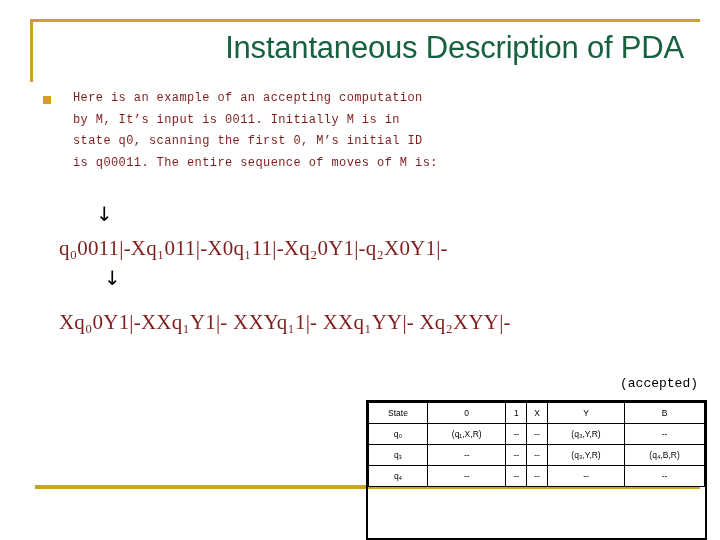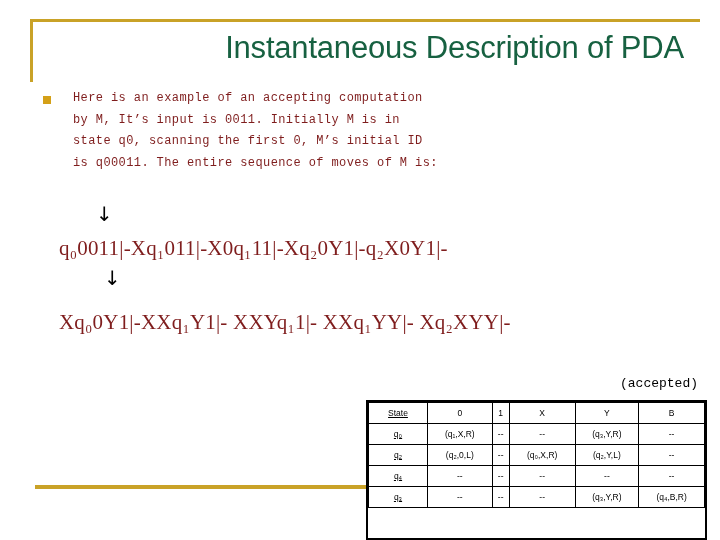--- a/index.html
+++ b/index.html
@@ -50,21 +50,21 @@
   
   .ttable{
     position:absolute;left:368px;top:402px;width:337px;
     border-collapse:collapse;background:transparent;
     font-family:"Liberation Sans", sans-serif;font-size:8.5px;color:#000;
   }
   .ttable td{
     border:1.4px solid #000;text-align:center;height:20px;padding:0 1px;
     white-space:nowrap;background:#fff;
   }
-  .ttable td.st{width:56px;text-decoration:underline;}
+  .ttable td.st{width:56px;}
   .tbl-outer{position:absolute;left:366px;top:400px;width:341px;height:140px;
              border:2px solid #000;box-sizing:border-box;pointer-events:none;}
 </style>
 </head>
 <body>
 
 <div class="slide">
 
   <div class="frame-top"></div>
   <div class="frame-left"></div>
@@ -99,40 +99,32 @@
         </tr>
         <tr>
           <td class="st">q₀</td>
           <td>(q₁,X,R)</td>
           <td>--</td>
           <td>--</td>
           <td>(q₃,Y,R)</td>
           <td>--</td>
         </tr>
         <tr>
-          <td class="st">q₂</td>
-          <td>(q₂,0,L)</td>
+          <td class="st">q₃</td>
           <td>--</td>
-          <td>(q₀,X,R)</td>
-          <td>(q₂,Y,L)</td>
           <td>--</td>
+          <td>--</td>
+          <td>(q₃,Y,R)</td>
+          <td>(q₄,B,R)</td>
         </tr>
         <tr>
           <td class="st">q₄</td>
           <td>--</td>
           <td>--</td>
           <td>--</td>
           <td>--</td>
           <td>--</td>
         </tr>
-        <tr>
-          <td class="st">q₃</td>
-          <td>--</td>
-          <td>--</td>
-          <td>--</td>
-          <td>(q₃,Y,R)</td>
-          <td>(q₄,B,R)</td>
-        </tr>
       </tbody>
   </table>
   <div class="tbl-outer"></div>
 
 </div>
 
 </body></html>

